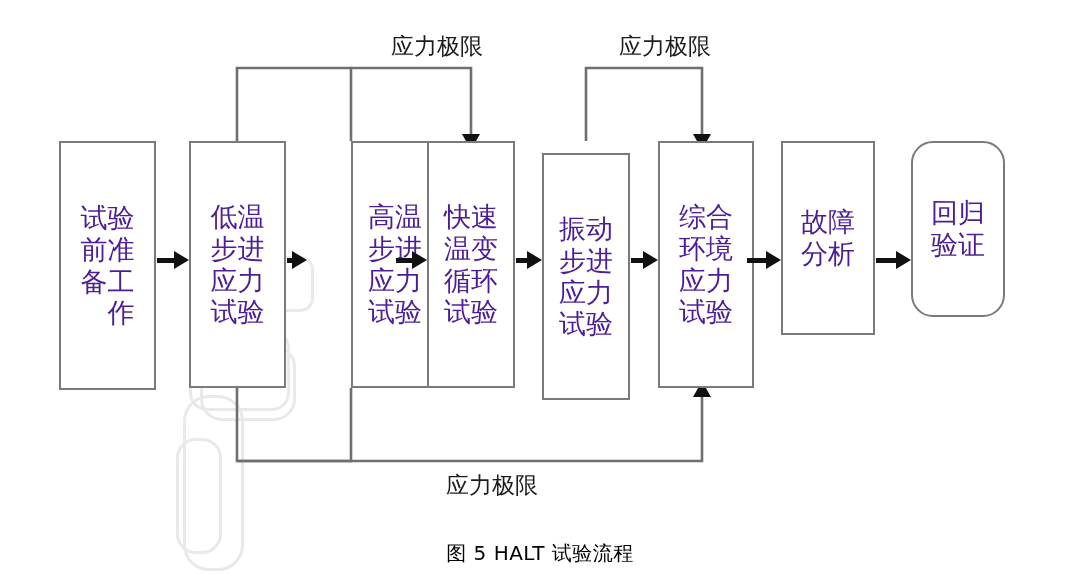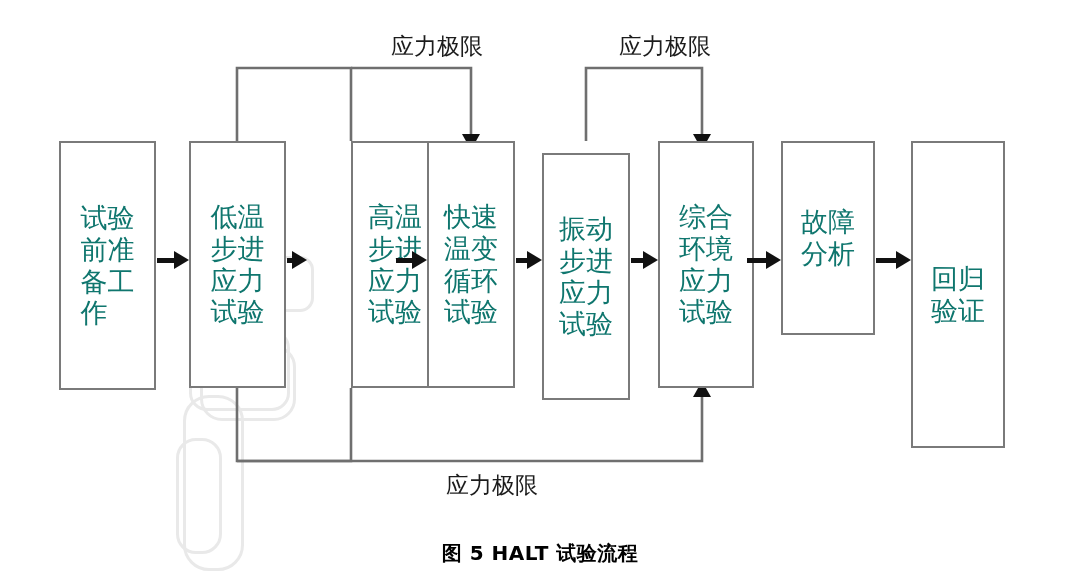--- a/index.html
+++ b/index.html
@@ -24,22 +24,22 @@
     position:absolute;
     box-sizing:border-box;
     border:2px solid #7a7a7a;
     background:#ffffff;
     display:flex;align-items:center;justify-content:center;
     z-index:4;
   }
   .node .txt{
     font-size:27px;
     line-height:1.18;
-    color:#0f766e;
-    text-align:left;
+    color:#4c1d95;
+    text-align:right;
     letter-spacing:0px;
     font-family:"DejaVu Sans","Liberation Sans",sans-serif;
     white-space:pre-line;
   }
   .node.w2 .txt{width:2em;}
 
   
   .arrow{position:absolute;z-index:6;}
   .arrow .shaft{position:absolute;background:#111;height:5px;top:50%;margin-top:-2.5px;left:0;}
   .arrow .head{
@@ -58,21 +58,21 @@
     background:#fff;padding:0 5px;
     white-space:nowrap;
     font-family:"DejaVu Sans","Liberation Sans",sans-serif;
     margin-left:28px;
   }
 
   
   .caption{
     position:absolute;left:0;right:0;top:540px;
     text-align:center;
-    font-size:20px;font-weight:bold;color:#000;
+    font-size:20px;font-weight:normal;color:#000;
     letter-spacing:0.5px;
     z-index:8;
     font-family:"DejaVu Sans","Liberation Sans",sans-serif;
   }
 </style>
 </head>
 <body>
 
 <div id="stage">
 
@@ -141,21 +141,21 @@
 环境
 应力
 试验</div>
   </div>
 
   <div class="node w2" style="left:781px;top:141px;width:94px;height:194px;">
     <div class="txt">故障
 分析</div>
   </div>
 
-  <div class="node w2" style="left:911px;top:141px;width:94px;height:307px;">
+  <div class="node w2" style="left:911px;top:141px;width:94px;height:176px;border-radius:22px;">
     <div class="txt">回归
 验证</div>
   </div>
 
   <div class="arrow" style="left:157px;top:250px;width:32px;height:20px;">
     <div class="shaft" style="width:20px;"></div>
     <div class="head"></div>
   </div>
 
   <div class="arrow" style="left:287px;top:250px;width:20px;height:20px;">

